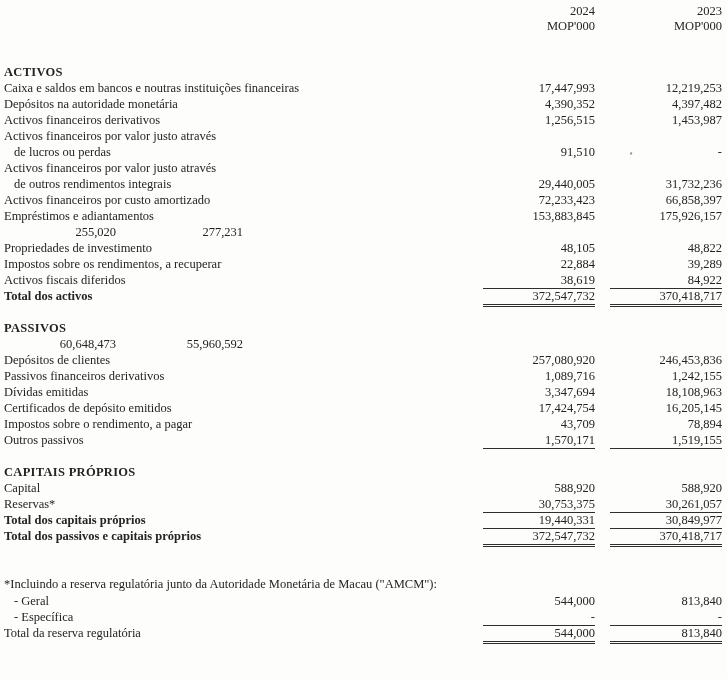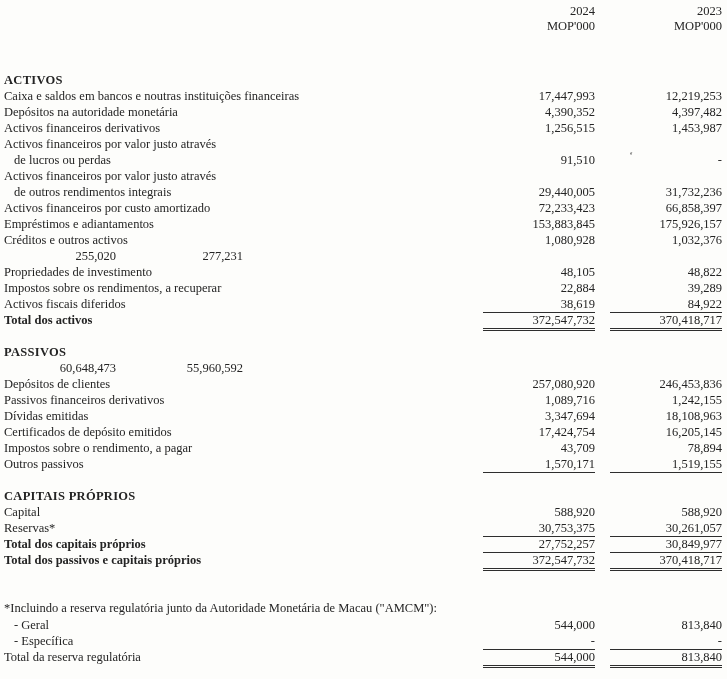--- a/index.html
+++ b/index.html
@@ -17,21 +17,21 @@
   .row { display:flex; align-items:baseline; height:16px; line-height:16px; }
   .label { flex:1; white-space:nowrap; overflow:hidden; }
   .indent .label { padding-left:10px; }
   .bold .label { font-weight:bold; }
   .val { width:112px; text-align:right; white-space:nowrap; }
   .val + .val { margin-left:15px; }
   .u-single { border-bottom:1.4px solid #2e2e2e; }
   .u-double { border-bottom:3.5px double #2e2e2e; }
   .sec-title { height:16px; line-height:16px; font-weight:bold; letter-spacing:0.3px; }
   .section { margin-top:16px; }
-  #sections { margin-top:38px; }
+  #sections { margin-top:30px; }
   .header-row { display:flex; }
   .hdr { text-align:right; }
   .hdr div { line-height:15px; }
   .footnote { margin-top:18px; }
   .fn-text { height:17px; line-height:17px; white-space:nowrap;margin-top:32px; }
   .artifact {
     position:absolute; left:629px; top:149px;
     font-size:11px; color:#3a3a3a; transform:rotate(12deg);
   }
 </style>
@@ -94,25 +94,20 @@
           <span class="label">Activos financeiros por custo amortizado</span>
           <span class="val">72,233,423</span>
           <span class="val">66,858,397</span>
         </div>
         <div class="row">
           <span class="label">Empréstimos e adiantamentos</span>
           <span class="val">153,883,845</span>
           <span class="val">175,926,157</span>
         </div>
         <div class="row">
-          <span class="label">Créditos e outros activos</span>
-          <span class="val">1,080,928</span>
-          <span class="val">1,032,376</span>
-        </div>
-        <div class="row">
           <span class="val">255,020</span>
           <span class="val">277,231</span>
         </div>
         <div class="row">
           <span class="label">Propriedades de investimento</span>
           <span class="val">48,105</span>
           <span class="val">48,822</span>
         </div>
         <div class="row">
           <span class="label">Impostos sobre os rendimentos, a recuperar</span>
@@ -174,21 +169,21 @@
           <span class="val">588,920</span>
           <span class="val">588,920</span>
         </div>
         <div class="row">
           <span class="label">Reservas*</span>
           <span class="val u-single">30,753,375</span>
           <span class="val u-single">30,261,057</span>
         </div>
         <div class="row bold">
           <span class="label">Total dos capitais próprios</span>
-          <span class="val u-single">27,752,257</span>
+          <span class="val u-single">19,440,331</span>
           <span class="val u-single">30,849,977</span>
         </div>
         <div class="row bold">
           <span class="label">Total dos passivos e capitais próprios</span>
           <span class="val u-double">372,547,732</span>
           <span class="val u-double">370,418,717</span>
         </div>
       </div>
     </div>
 

